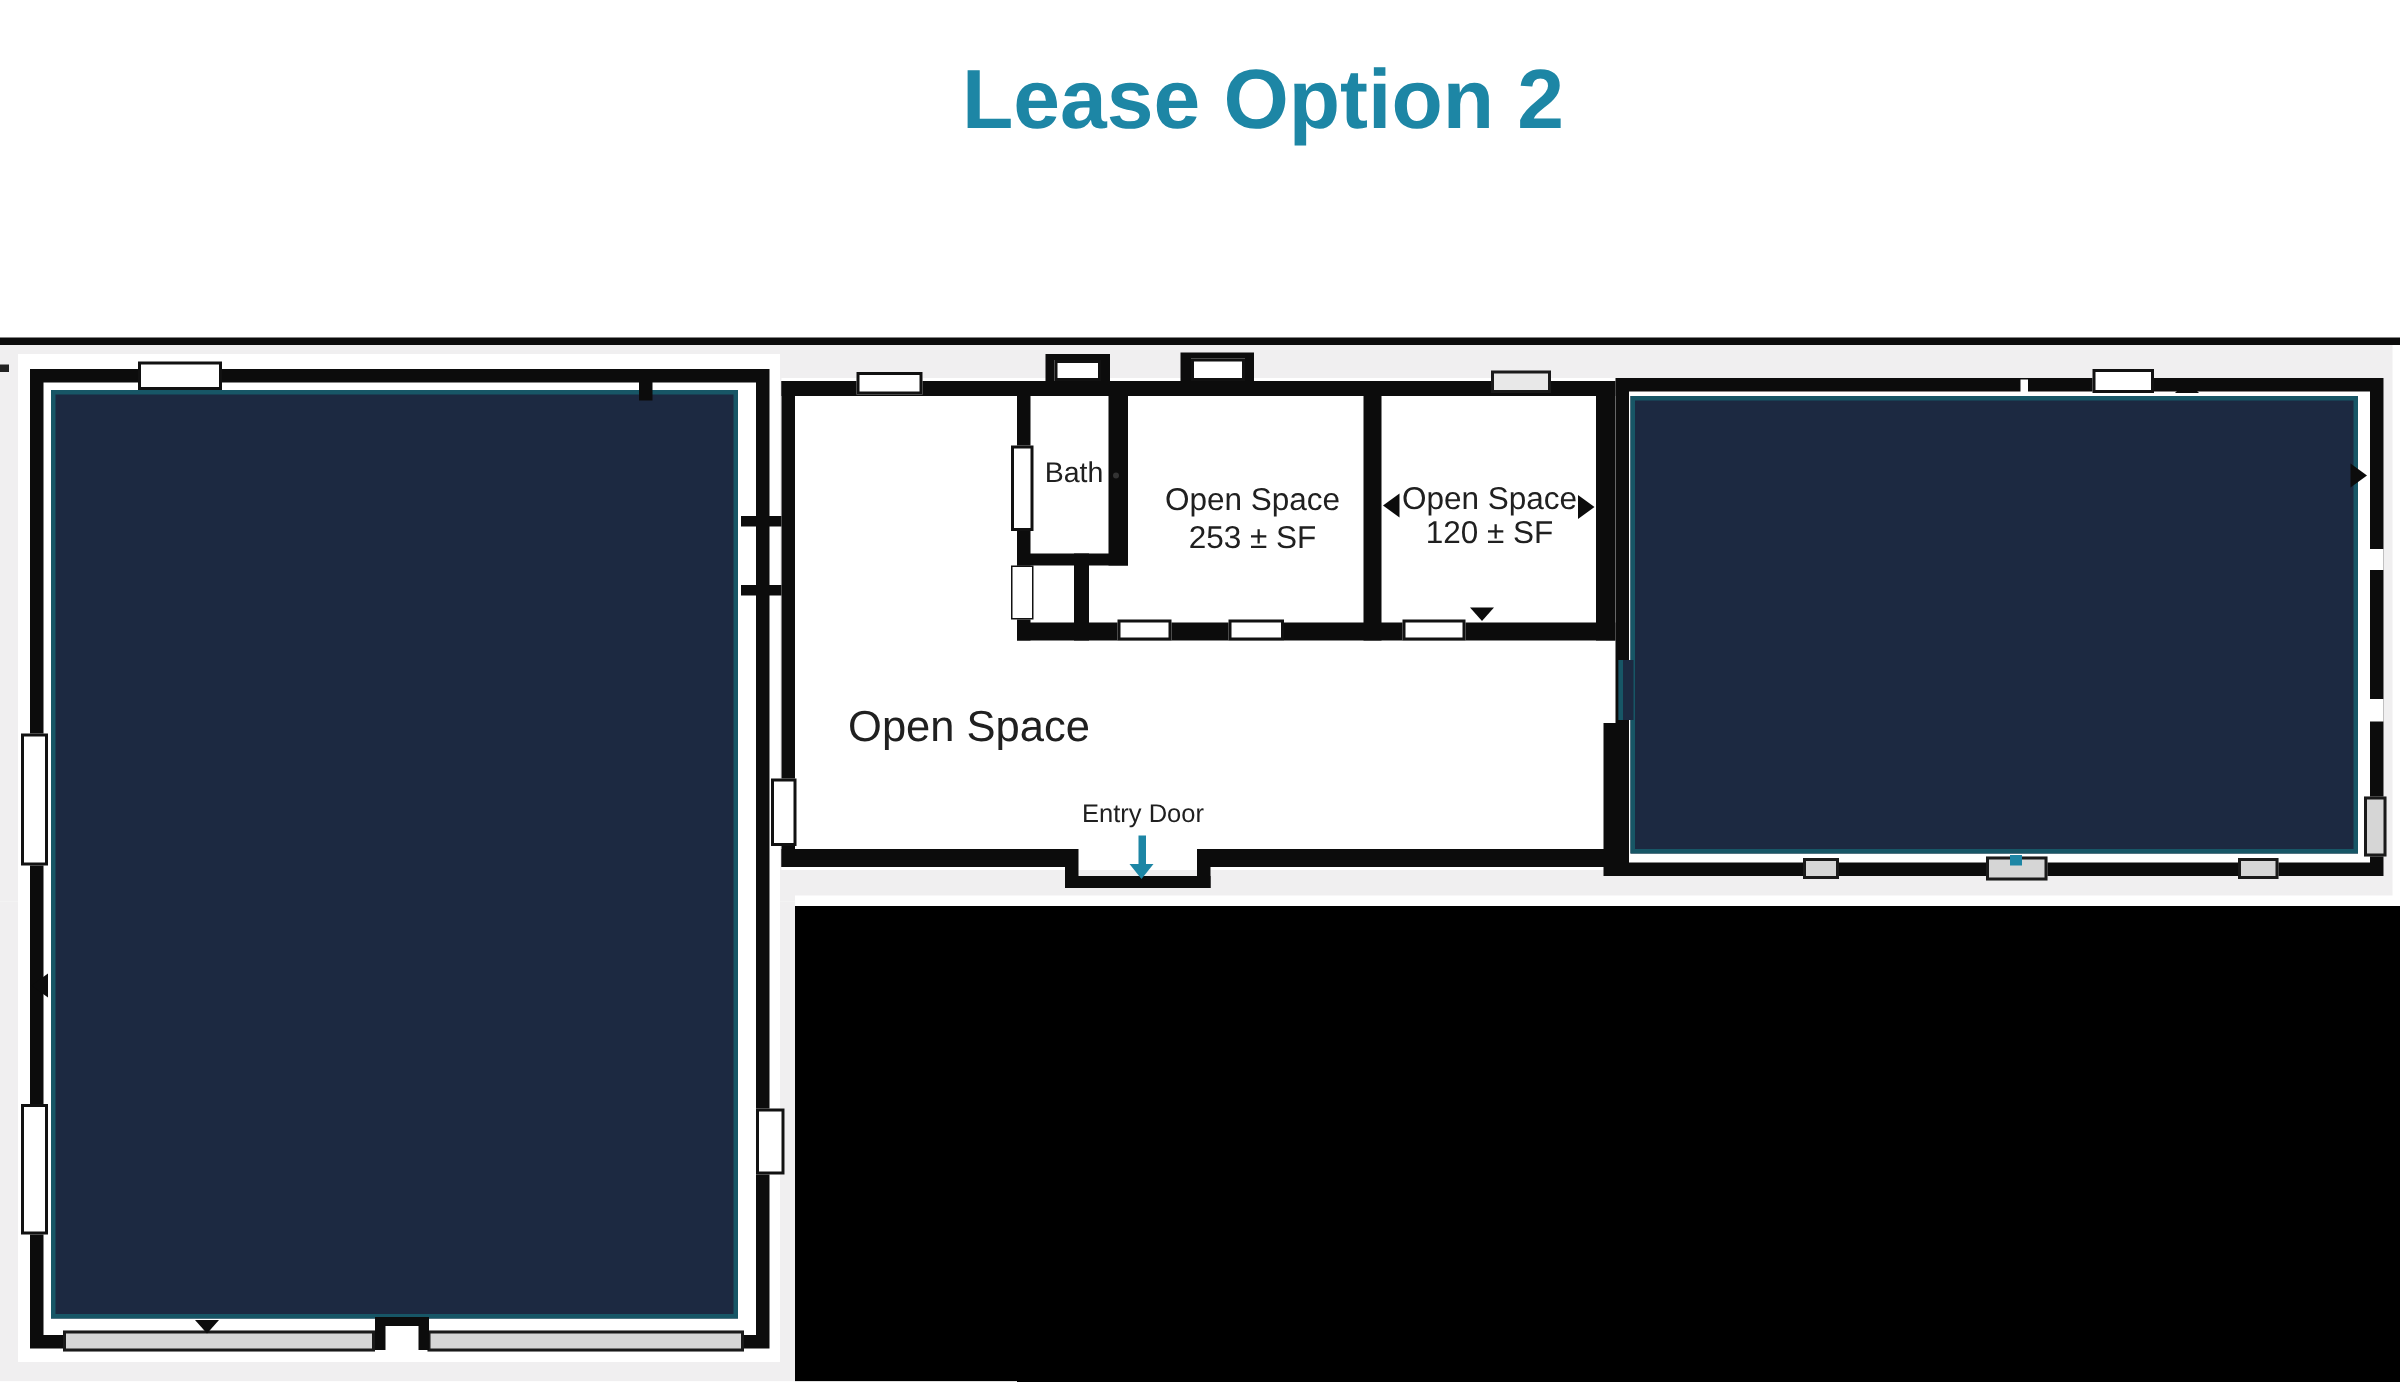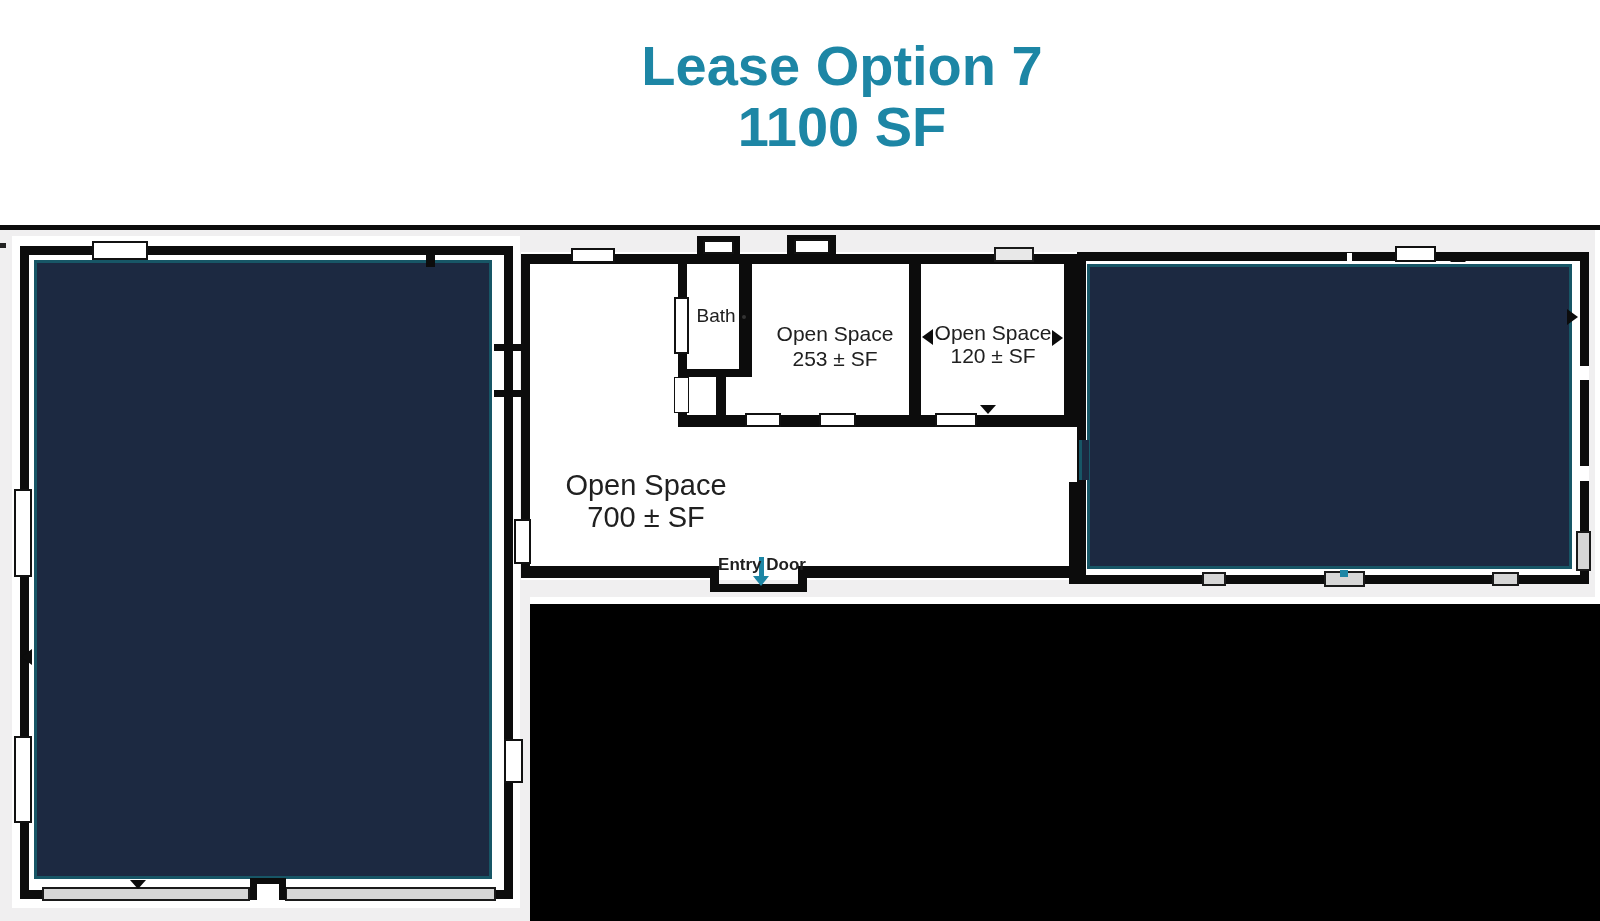--- a/index.html
+++ b/index.html
@@ -19,22 +19,21 @@
   .tri-up{border-left:8px solid transparent;border-right:8px solid transparent;border-bottom:8px solid #0c0c0c;}
   .tri-left{border-top:8px solid transparent;border-bottom:8px solid transparent;border-right:11px solid #0c0c0c;}
   .tri-right{border-top:8px solid transparent;border-bottom:8px solid transparent;border-left:11px solid #0c0c0c;}
   .teal-head{border-left:8px solid transparent;border-right:8px solid transparent;border-top:10px solid #1d86a5;}
 </style>
 </head>
 <body>
 
 <div id="stage">
 
-  <div class="title abs" style="left:442px;top:38px;width:800px;">Lease Option 7</div>
-  <div class="title abs" style="left:442px;top:99px;width:800px;">1100 SF</div>
+  <div class="title abs" style="left:442px;top:38px;width:800px;">Lease Option 2</div>
 
   <div class="abs" style="left:0;top:225px;width:1600px;height:5px;background:#0c0c0c;"></div>
   <div class="abs" style="left:0;top:230px;width:1595px;height:371px;background:#f0eff0;"></div>
   <div class="abs" style="left:0;top:601px;width:530px;height:320px;background:#f0eff0;"></div>
   <div class="abs" style="left:530px;top:597px;width:1070px;height:7px;background:#ffffff;"></div>
   <div class="abs" style="left:530px;top:604px;width:1070px;height:317px;background:#000000;"></div>
   <div class="abs" style="left:0;top:243px;width:6px;height:5px;background:#222;"></div>
 
   <div class="abs" style="left:12px;top:236px;width:508px;height:672px;background:#ffffff;"></div>
   <div class="frame" style="left:20px;top:246px;width:493px;height:653px;"></div>
@@ -113,17 +112,16 @@
   <div class="lbl" style="left:656px;top:305px;width:120px;font-size:19px;">Bath</div>
   <div class="abs" style="left:742px;top:315px;width:4px;height:4px;background:#333;border-radius:50%;"></div>
 
   <div class="lbl" style="left:735px;top:322px;width:200px;font-size:21px;">Open Space</div>
   <div class="lbl" style="left:735px;top:347px;width:200px;font-size:21px;">253 ± SF</div>
 
   <div class="lbl" style="left:893px;top:321px;width:200px;font-size:21px;">Open Space</div>
   <div class="lbl" style="left:893px;top:344px;width:200px;font-size:21px;">120 ± SF</div>
 
   <div class="lbl" style="left:516px;top:469px;width:260px;font-size:29px;">Open Space</div>
-  <div class="lbl" style="left:516px;top:501px;width:260px;font-size:29px;">700 ± SF</div>
 
-  <div class="lbl" style="left:682px;top:555px;width:160px;font-size:17px;font-weight:bold;">Entry Door</div>
+  <div class="lbl" style="left:682px;top:533px;width:160px;font-size:17px;">Entry Door</div>
 
 </div>
 
 </body></html>

